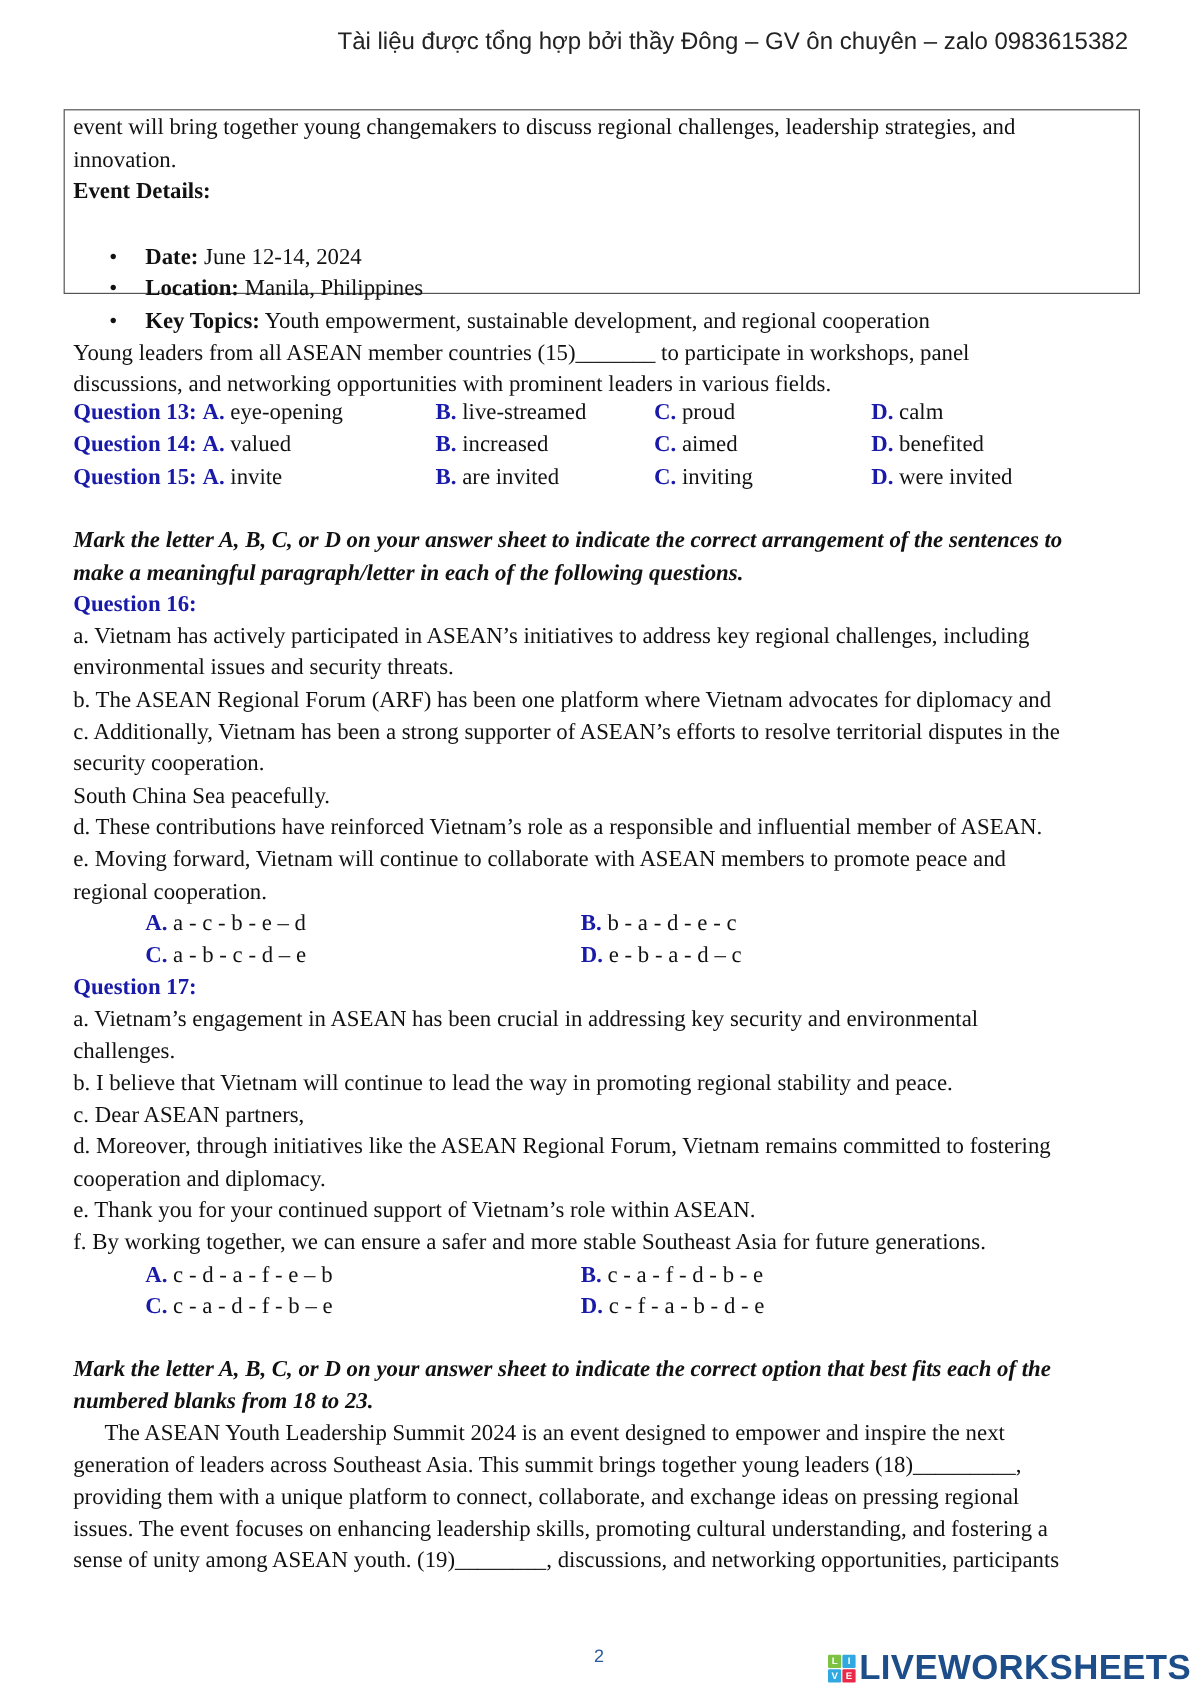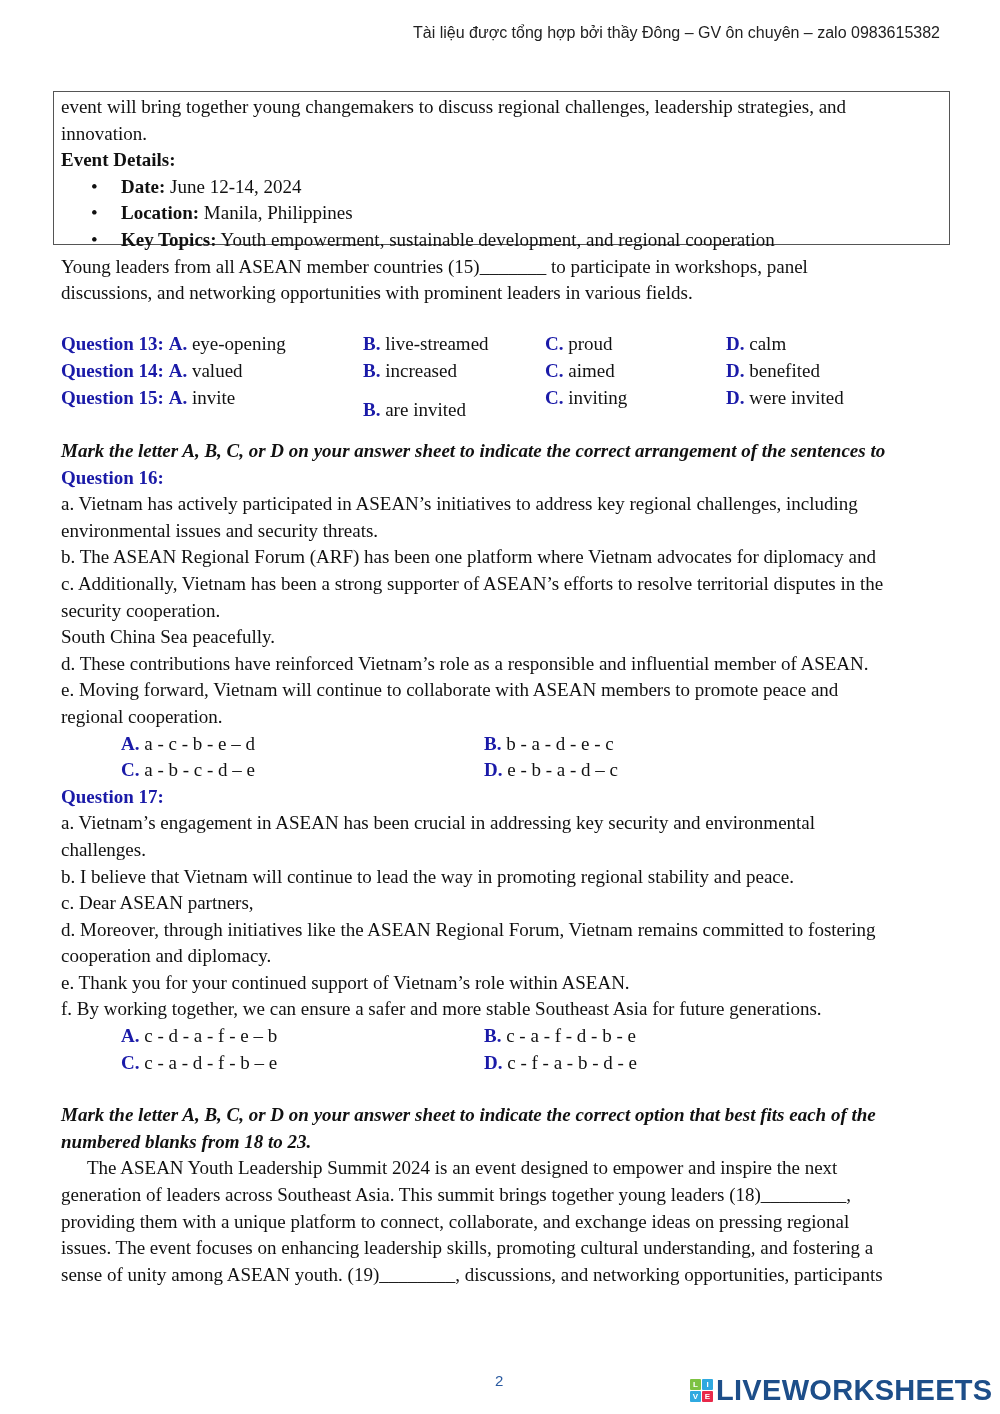--- a/index.html
+++ b/index.html
@@ -1,21 +1,21 @@
 <!DOCTYPE html>
 <html><head>
 <meta charset="utf-8">
 <style>
   * { box-sizing: border-box; margin: 0; padding: 0; }
   html, body { width: 1000px; height: 1414px; background: #ffffff; }
   body { position: relative; font-family: "Liberation Serif", serif; color: #111; font-size: 19px; overflow: hidden; }
-  .header { position: absolute; top: 24px; right: 60px; font-family: "Liberation Sans", sans-serif; font-size: 16px; color: #222; }
+  .header { position: absolute; top: 24px; right: 60px; font-family: "Liberation Sans", sans-serif; font-size: 20px; color: #222; }
   .box { position: absolute; left: 53px; top: 91px; width: 897px; height: 154px; border: 1px solid #555; padding: 2px 7px; }
   .line { line-height: 26.6px; white-space: nowrap; }
-  .bullets { list-style: none; padding-left: 60px; }
+  .bullets { list-style: none; padding-left: 60px; margin-top: 28px; }
   .bullets li { position: relative; line-height: 26.6px; }
   .bullets li::before { content: "•"; position: absolute; left: -30px; }
   b { font-weight: bold; }
   .blue { color: #1a1aa8; font-weight: bold; }
   .qrow { position: absolute; left: 61px; height: 27px; width: 880px; }
   .qrow span.cell { position: absolute; top: 0; white-space: nowrap; }
   .content { position: absolute; left: 61px; top: 438px; width: 890px; }
   .instr { font-weight: bold; font-style: italic; line-height: 26.6px; }
   .p { line-height: 26.6px; }
   .opts { position: relative; height: 53.2px; }
@@ -52,28 +52,29 @@
   <span class="cell" style="left:665px;"><span class="blue">D.</span><span> calm</span></span>
 </div>
 <div class="qrow" style="top:360px;">
   <span class="cell" style="left:0;"><span class="blue">Question 14:</span> <span class="blue">A.</span><span> valued</span></span>
   <span class="cell" style="left:302px;"><span class="blue">B.</span><span> increased</span></span>
   <span class="cell" style="left:484px;"><span class="blue">C.</span><span> aimed</span></span>
   <span class="cell" style="left:665px;"><span class="blue">D.</span><span> benefited</span></span>
 </div>
 <div class="qrow" style="top:387px;">
   <span class="cell" style="left:0;"><span class="blue">Question 15:</span> <span class="blue">A.</span><span> invite</span></span>
-  <span class="cell" style="left:302px;margin-top:12px;"><span class="blue">B.</span><span> are invited</span></span>
+  <span class="cell" style="left:302px;"><span class="blue">B.</span><span> are invited</span></span>
   <span class="cell" style="left:484px;"><span class="blue">C.</span><span> inviting</span></span>
   <span class="cell" style="left:665px;"><span class="blue">D.</span><span> were invited</span></span>
 </div>
 
 <div class="content">
   <div class="instr">
     <div>Mark the letter A, B, C, or D on your answer sheet to indicate the correct arrangement of the sentences to</div>
+    <div>make a meaningful paragraph/letter in each of the following questions.</div>
   </div>
 
   <div class="p blue">Question 16:</div>
   <div class="p">a. Vietnam has actively participated in ASEAN’s initiatives to address key regional challenges, including</div>
   <div class="p">environmental issues and security threats.</div>
   <div class="p">b. The ASEAN Regional Forum (ARF) has been one platform where Vietnam advocates for diplomacy and</div>
   <div class="p">c. Additionally, Vietnam has been a strong supporter of ASEAN’s efforts to resolve territorial disputes in the</div>
   <div class="p">security cooperation.</div>
   <div class="p">South China Sea peacefully.</div>
   <div class="p">d. These contributions have reinforced Vietnam’s role as a responsible and influential member of ASEAN.</div>

